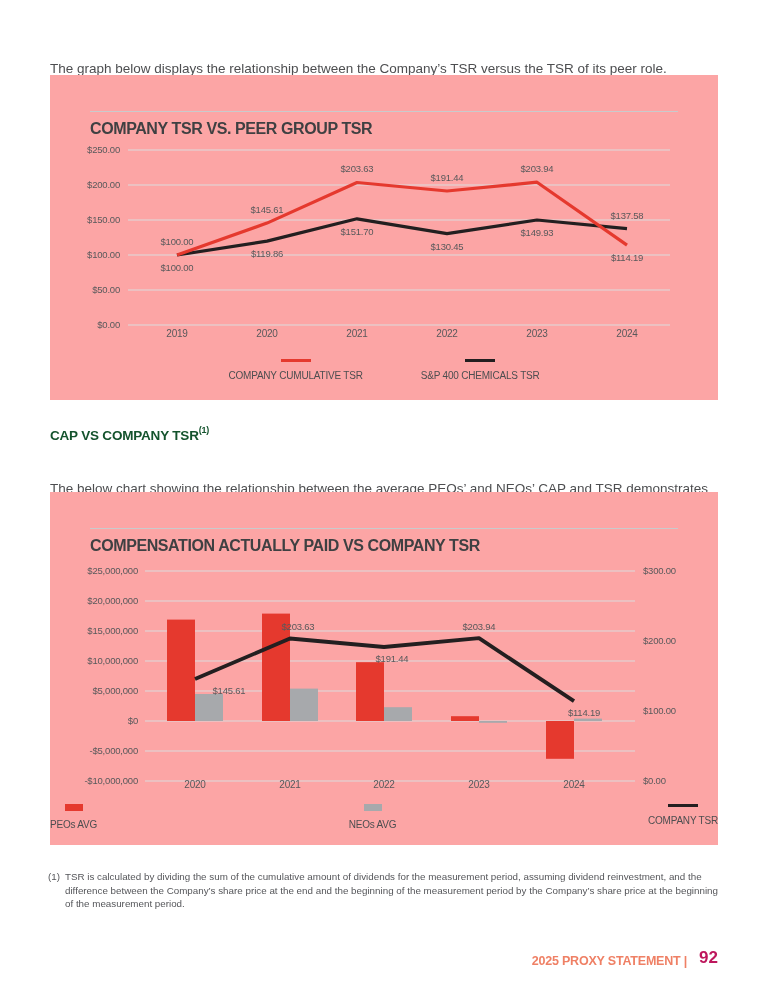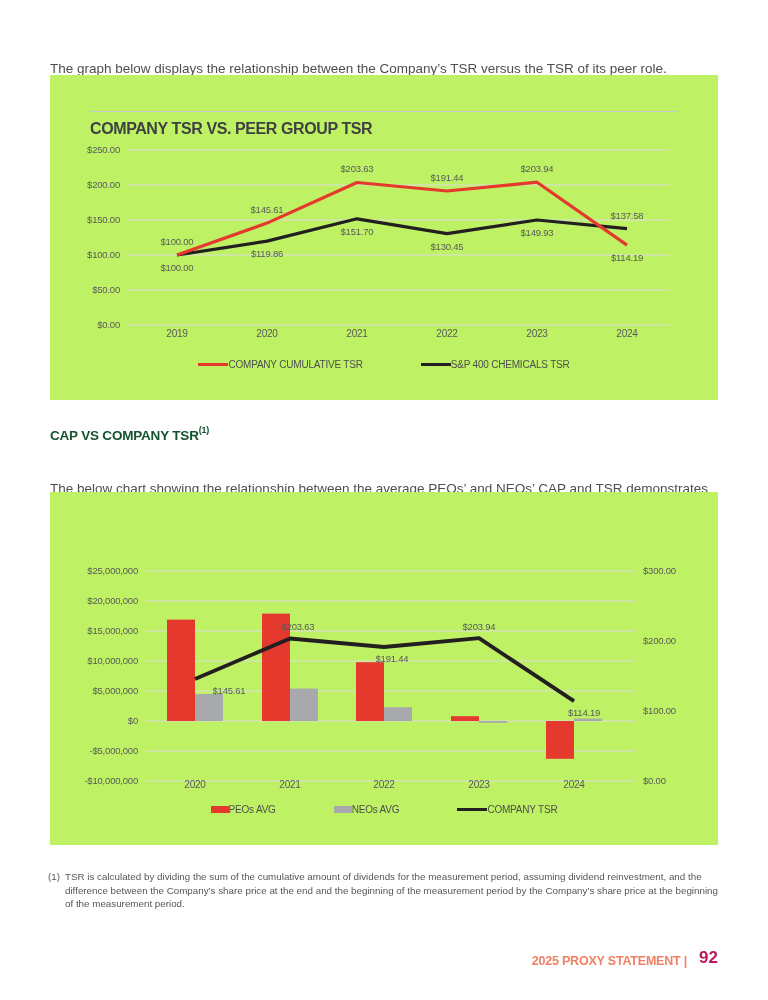--- a/index.html
+++ b/index.html
@@ -7,40 +7,40 @@
     width:768px; height:1000px; position:relative;
     background:#ffffff;
     font-family:"Liberation Sans", sans-serif;
     color:#4d4e50;
   }
   .intro {
     position:absolute; left:50px; top:46px; width:680px;
     font-size:13.5px; line-height:1.4; color:#4d4e50;
   }
   .panel {
-    position:absolute; left:50px; width:668px; background:#bef264;
+    position:absolute; left:50px; width:668px; background:#fca5a5;
   }
   #panel1 { top:75px;  height:325px; }
   #panel2 { top:492px; height:353px; }
   .chart-head { margin:36px 40px 0 40px; border-top:1px solid #c9cacc; padding-top:8px; }
   .chart-title {
     font-size:16px; font-weight:bold; color:#3f4042;
     letter-spacing:-0.4px; font-stretch:condensed;
   }
   .chart-svg { position:absolute; left:0; }
   #chart1-svg { top:60px; width:668px; height:215px; }
   #chart2-svg { top:58px; width:668px; height:250px; }
   .legend {
     position:absolute; left:0; right:0;
     display:flex; justify-content:center; gap:58px;
   }
   #panel1 .legend { top:284px; }
-  #panel2 .legend { top:312px; }
-  .legend-item { display:flex; align-items:center; 
-    font-size:10px; color:#4d4e50; letter-spacing:-0.2px; font-stretch:condensed; }
+  #panel2 .legend { top:312px;justify-content:space-between; }
+  .legend-item { display:flex; align-items:center; gap:8px;
+    font-size:10px; color:#4d4e50; letter-spacing:-0.2px; font-stretch:condensed;flex-direction:column; }
   .swatch-line { width:30px; height:3px; display:inline-block; }
   .swatch-rect { width:18px; height:7px; display:inline-block; }
   .section-heading {
     position:absolute; left:50px; top:426px;
     font-size:13.5px; font-weight:bold; color:#14532d; letter-spacing:-0.2px;
   }
   .section-heading sup { font-size:9px; position:relative; top:-1px; }
   .section-body {
     position:absolute; left:50px; top:448px; width:676px;
     font-size:13.5px; line-height:1.45; color:#4d4e50;margin-top:31px;
@@ -118,20 +118,23 @@
       </div>
     </div>
 </div>
 
 <div class="section-heading">
   <span>CAP VS COMPANY TSR</span><sup>(1)</sup>
 </div>
 <p class="section-body">The below chart showing the relationship between the average PEOs’ and NEOs’ CAP and TSR demonstrates the critical role of equity grants and significant impact of our stock price on our executives’ pay.</p>
 
 <div class="panel" id="panel2">
+  <div class="chart-head">
+    <div class="chart-title">COMPENSATION ACTUALLY PAID VS COMPANY TSR</div>
+  </div>
   <svg class="chart-svg" id="chart2-svg" viewBox="0 0 668 250" xmlns="http://www.w3.org/2000/svg">
       <line x1="95" y1="21" x2="585" y2="21" stroke="#dcdcdd" stroke-width="1"></line>
       <text x="88" y="24" fill="#58595b" font-size="9.5" text-anchor="end" letter-spacing="-0.2">$25,000,000</text>
       <line x1="95" y1="51" x2="585" y2="51" stroke="#dcdcdd" stroke-width="1"></line>
       <text x="88" y="54" fill="#58595b" font-size="9.5" text-anchor="end" letter-spacing="-0.2">$20,000,000</text>
       <line x1="95" y1="81" x2="585" y2="81" stroke="#dcdcdd" stroke-width="1"></line>
       <text x="88" y="84" fill="#58595b" font-size="9.5" text-anchor="end" letter-spacing="-0.2">$15,000,000</text>
       <line x1="95" y1="111" x2="585" y2="111" stroke="#dcdcdd" stroke-width="1"></line>
       <text x="88" y="114" fill="#58595b" font-size="9.5" text-anchor="end" letter-spacing="-0.2">$10,000,000</text>
       <line x1="95" y1="141" x2="585" y2="141" stroke="#dcdcdd" stroke-width="1"></line>

